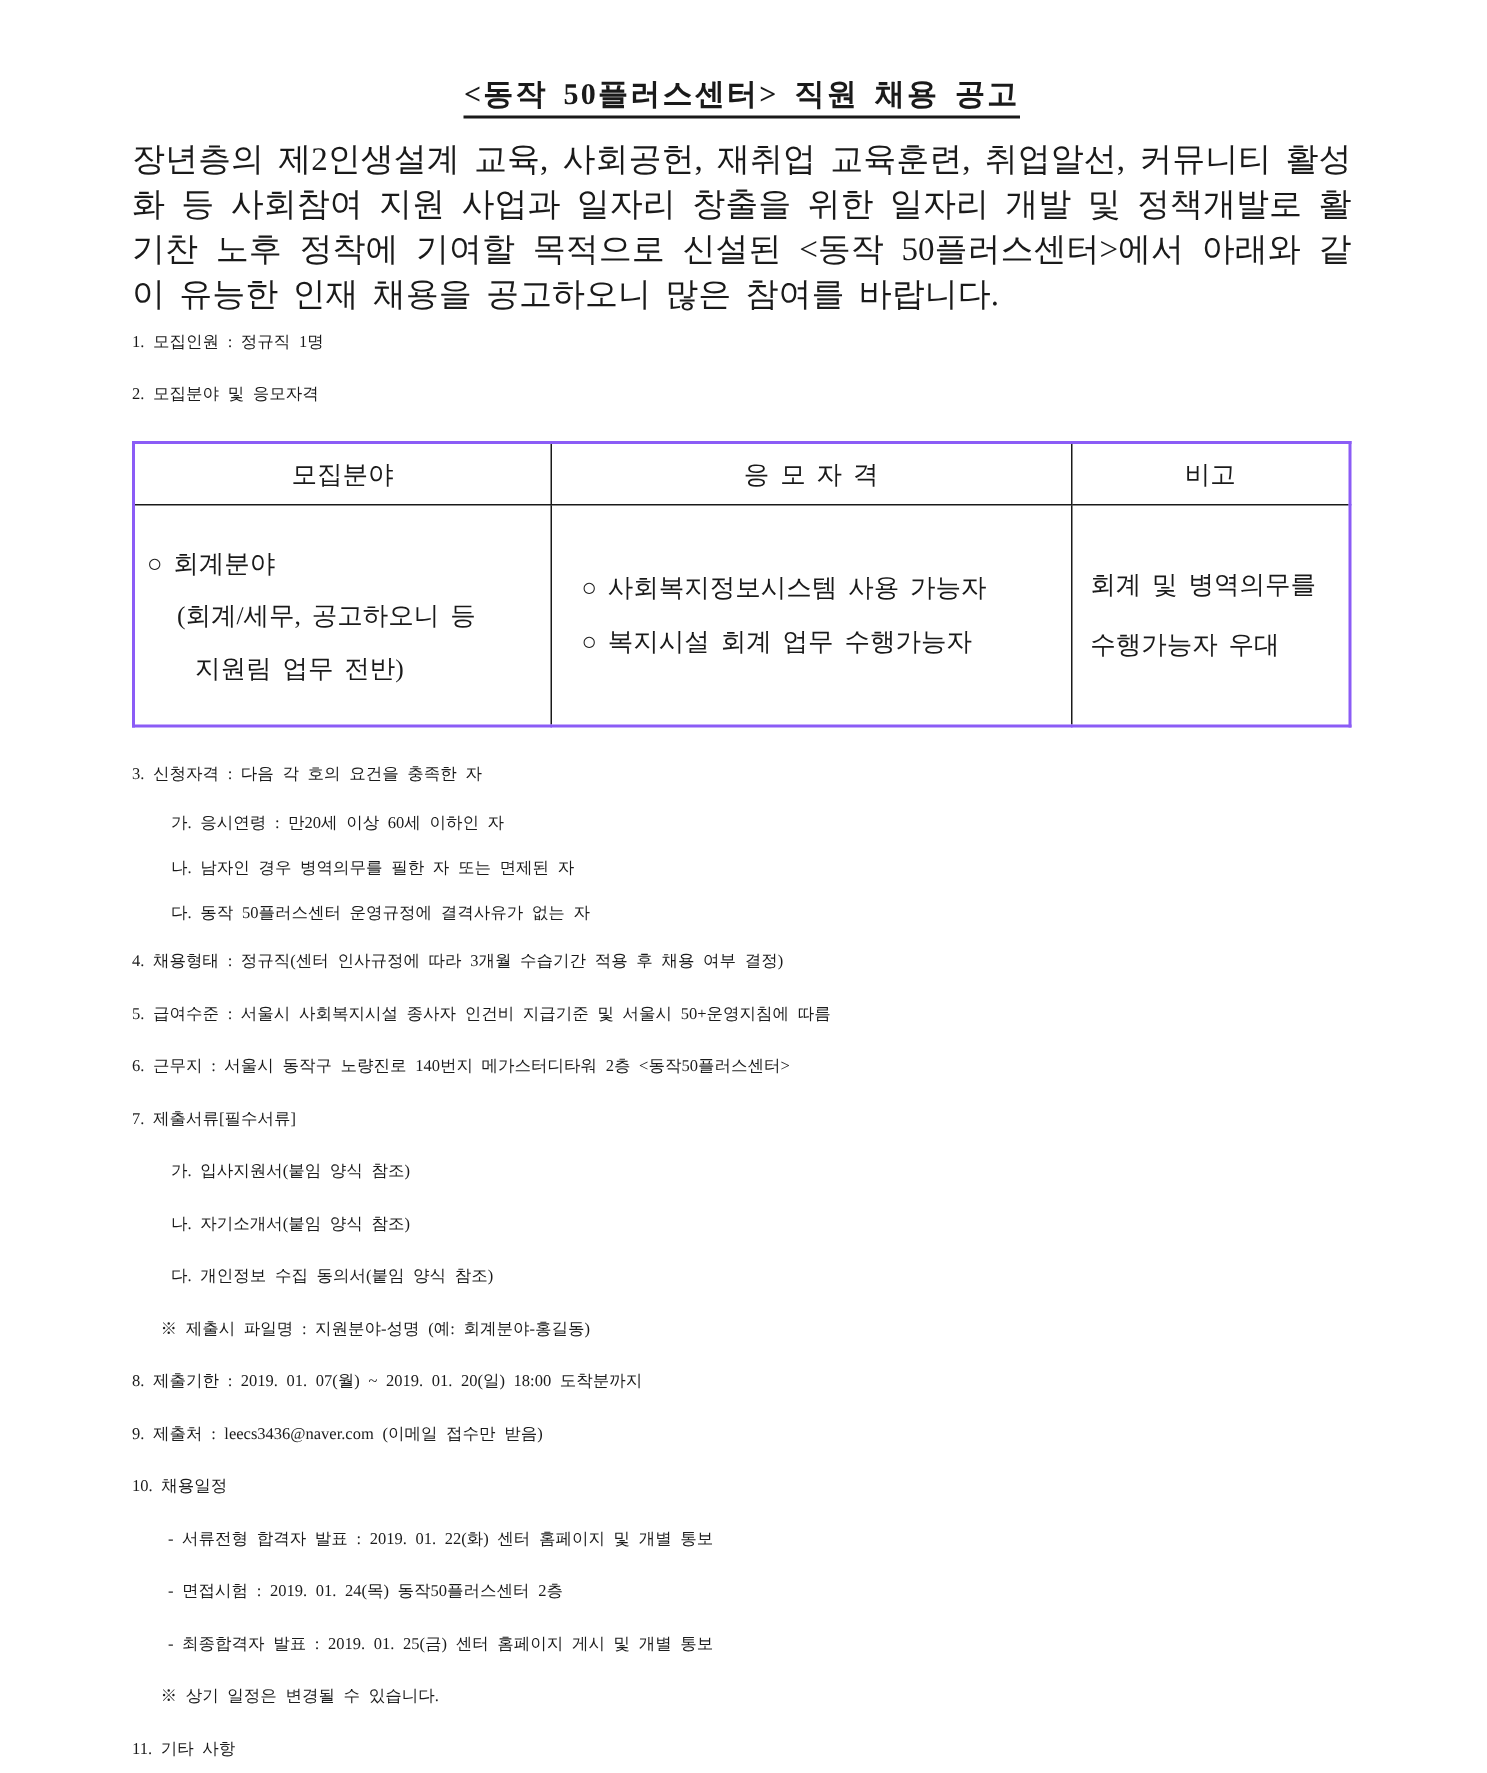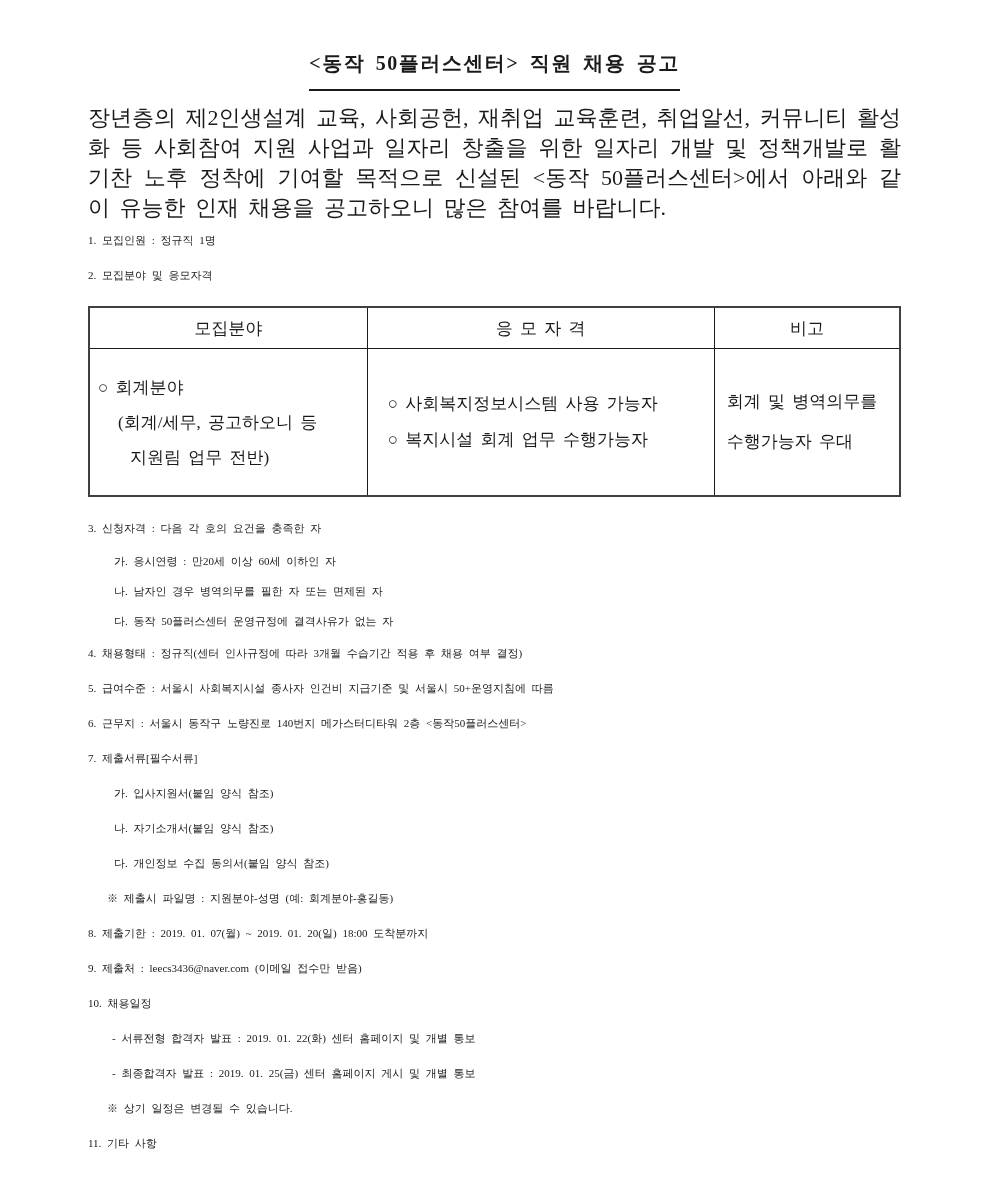--- a/index.html
+++ b/index.html
@@ -21,21 +21,21 @@
     text-align: center;
     line-height: 26px;
   }
   .doc-title {
     display: inline-block;
     font-size: 20px;
     font-weight: bold;
     letter-spacing: 1.5px;
     word-spacing: 4px;
     border-bottom: 2px solid #1a1a1a;
-    padding-bottom: 13px;
+    padding-bottom: 1px;
   }
   .intro {
     margin: 12px 0 0 0;
     font-size: 22px;
     line-height: 30px;
     text-align: justify;
     word-spacing: 4px;
   }
   .row {
     font-size: 11px;
@@ -45,21 +45,21 @@
   }
   .row.tight { line-height: 30px; }
   .row.sub   { padding-left: 26px; }
   .row.dash  { padding-left: 24px; }
   .row.note  { padding-left: 19px; }
   table.recruit {
     width: 100%;
     border-collapse: collapse;
     table-layout: fixed;
     margin: 13px 0 14px 0;
-    border: 2px solid #404040;
+    border: 2px solid #8b5cf6;
   }
   table.recruit th,
   table.recruit td {
     border: 1px solid #1a1a1a;
     font-size: 17px;
     font-weight: normal;
     word-spacing: 3px;
   }
   table.recruit th {
     height: 38px;
@@ -133,17 +133,18 @@
   <div class="row">6. 근무지 : 서울시 동작구 노량진로 140번지 메가스터디타워 2층 &lt;동작50플러스센터&gt;</div>
   <div class="row">7. 제출서류[필수서류]</div>
   <div class="row sub">가. 입사지원서(붙임 양식 참조)</div>
   <div class="row sub">나. 자기소개서(붙임 양식 참조)</div>
   <div class="row sub">다. 개인정보 수집 동의서(붙임 양식 참조)</div>
   <div class="row note">※ 제출시 파일명 : 지원분야-성명 (예: 회계분야-홍길동)</div>
   <div class="row">8. 제출기한 : 2019. 01. 07(월) ~ 2019. 01. 20(일) 18:00 도착분까지</div>
   <div class="row">9. 제출처 : leecs3436@naver.com (이메일 접수만 받음)</div>
   <div class="row">10. 채용일정</div>
   <div class="row dash">- 서류전형 합격자 발표 : 2019. 01. 22(화)  센터 홈페이지 및 개별 통보</div>
+  <div class="row dash">- 면접시험 : 2019. 01. 24(목) 동작50플러스센터 2층</div>
   <div class="row dash">- 최종합격자 발표 : 2019. 01. 25(금) 센터 홈페이지 게시 및 개별 통보</div>
   <div class="row note">※ 상기 일정은 변경될 수 있습니다.</div>
   <div class="row">11. 기타 사항</div>
 
 </div>
 
 </body></html>

